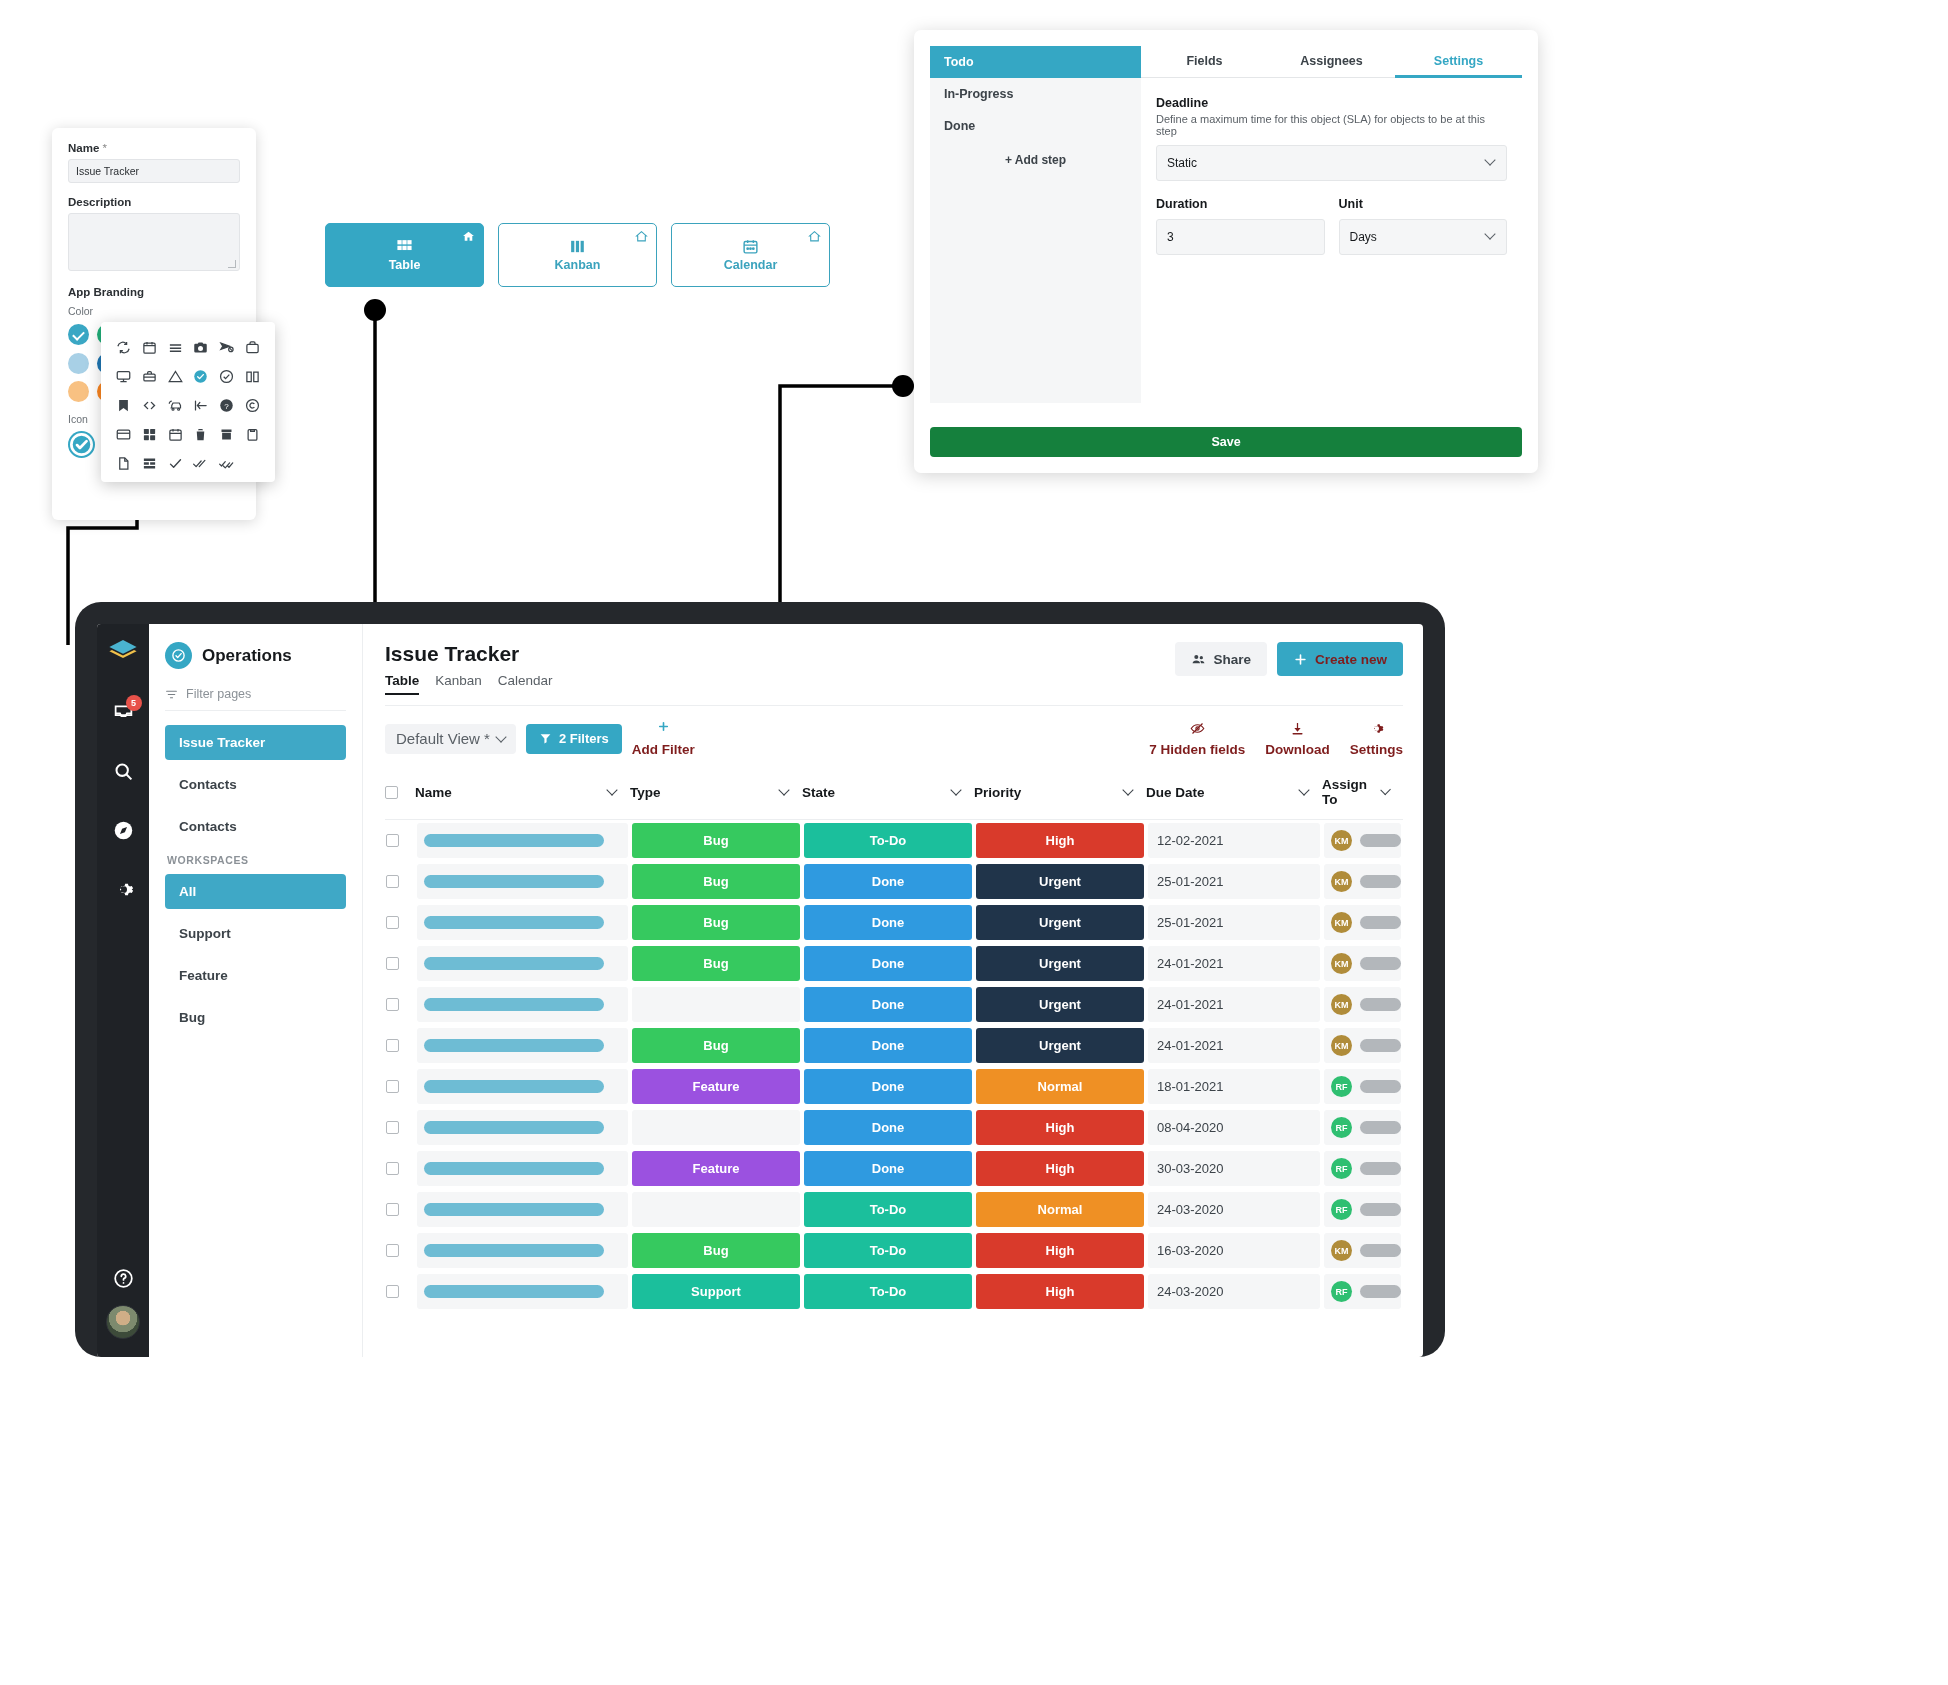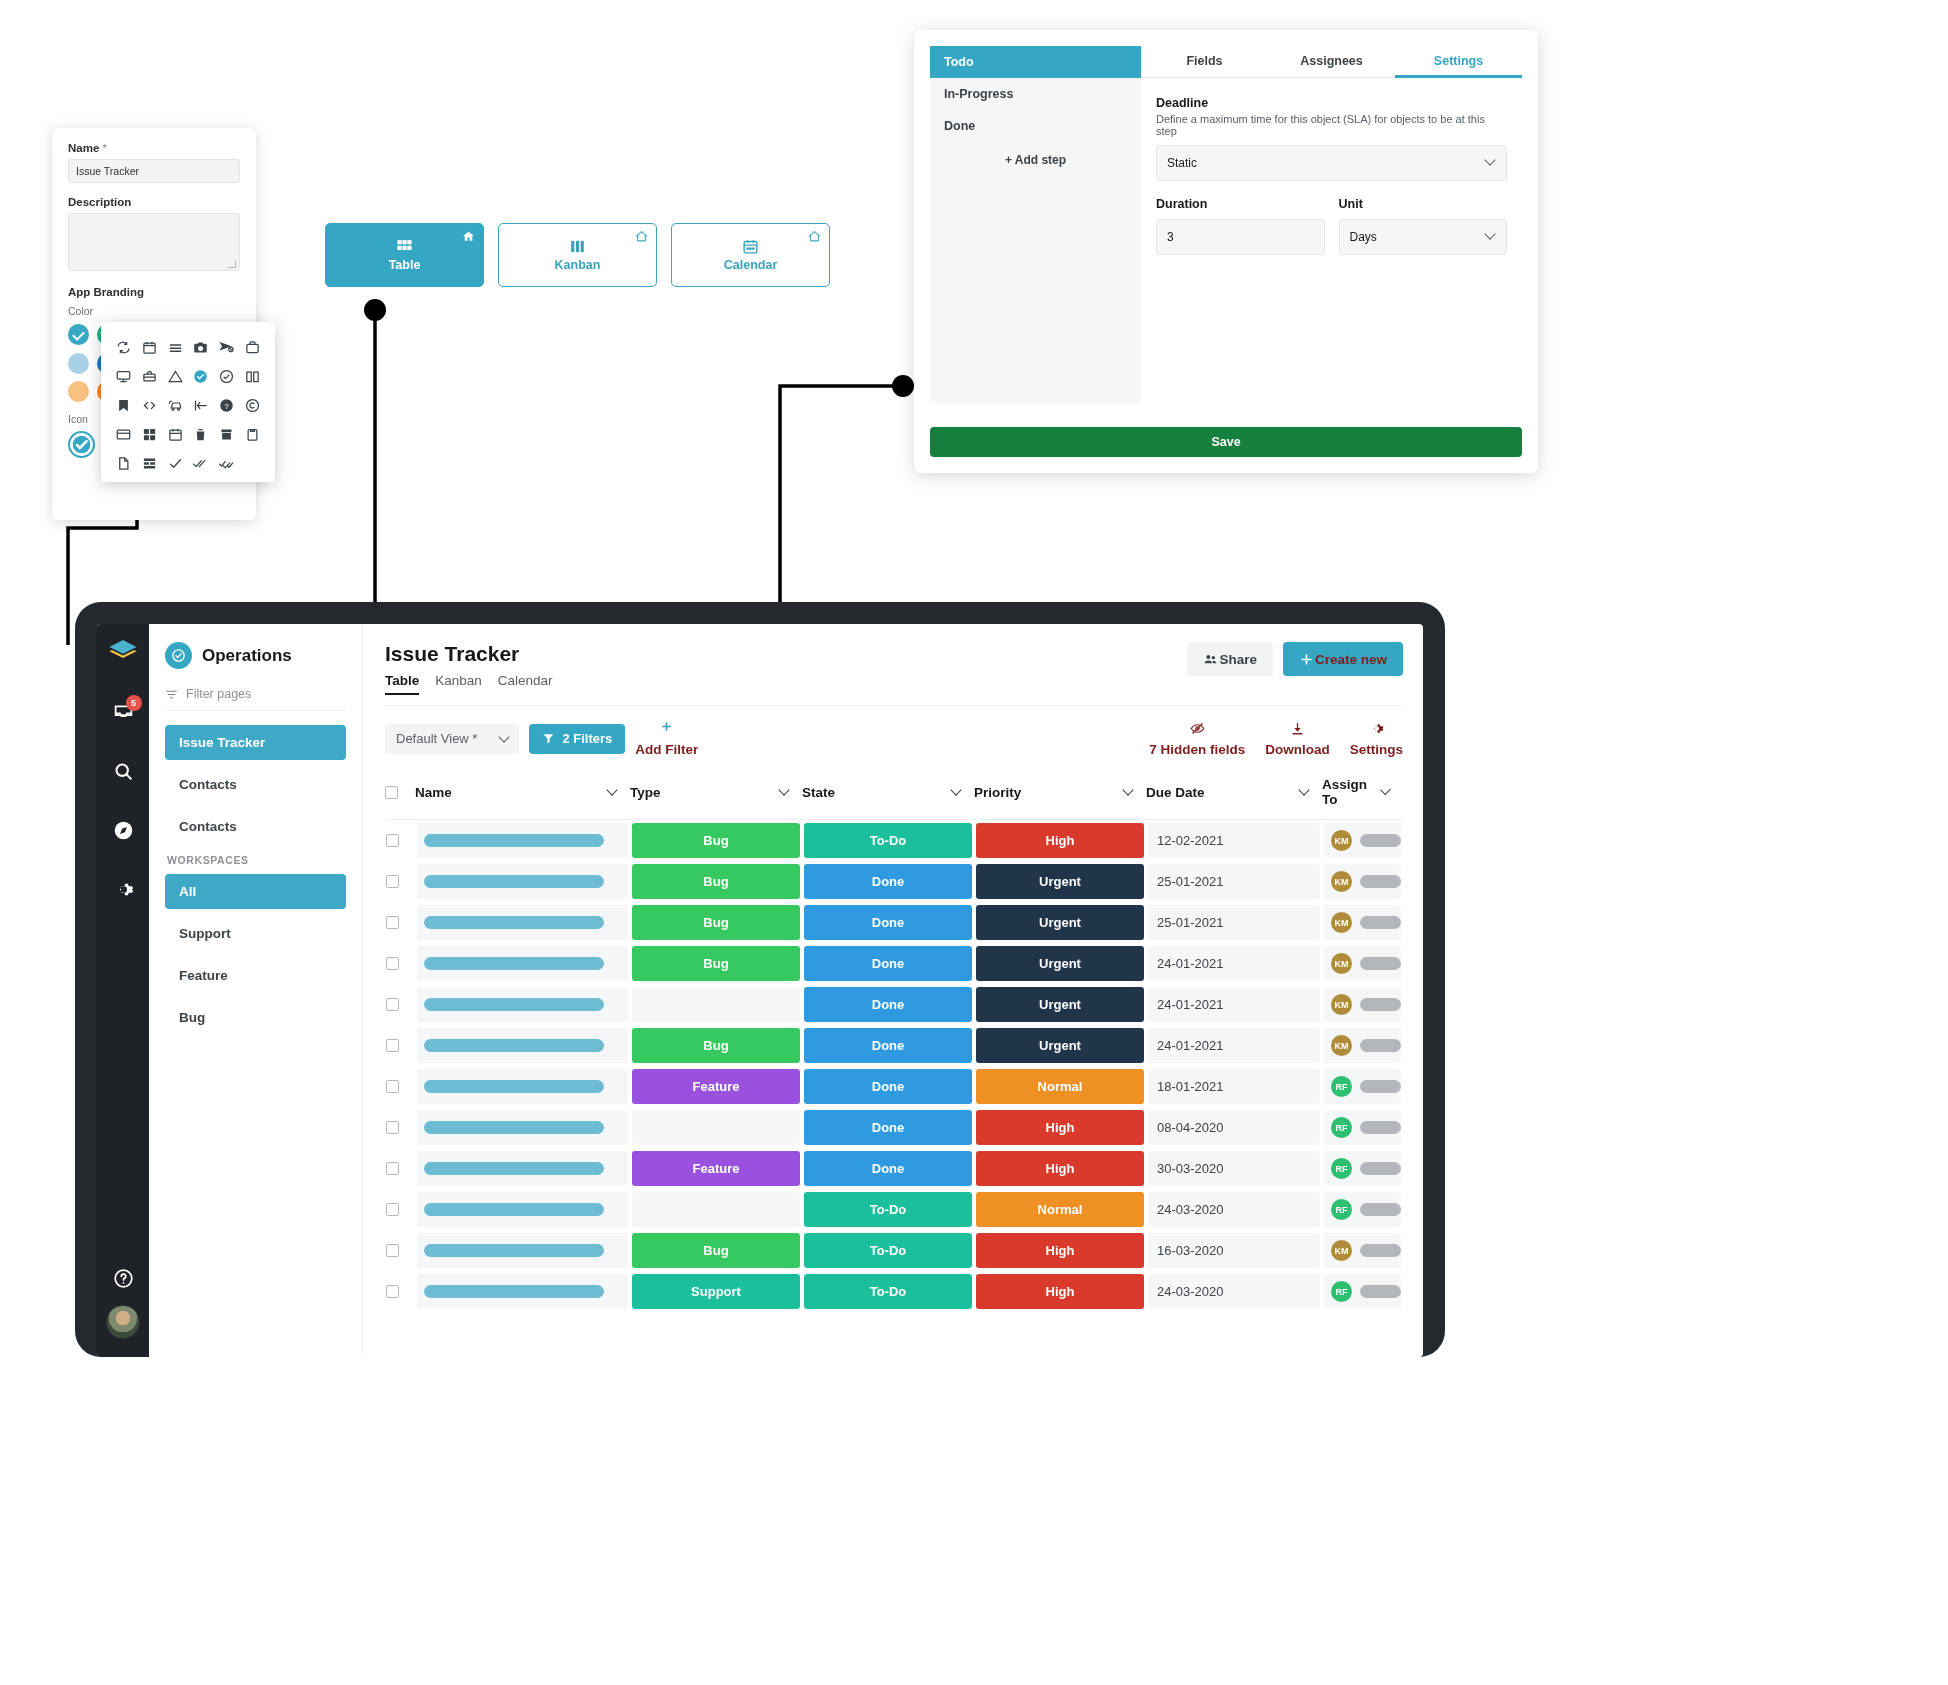--- a/index.html
+++ b/index.html
@@ -177,34 +177,34 @@
   .nav-section { font-size:10.5px; font-weight:700; color:#8b9197; letter-spacing:.6px; margin: 10px 0 8px 2px; }
 
   .main { flex:1; padding: 18px 20px 0 22px; min-width:0; }
   .main-head { display:flex; align-items:flex-start; justify-content:space-between; }
   .page-title { font-size:21px; font-weight:700; color:#16191c; }
   .tabs { display:flex; gap:16px; margin-top:7px; }
   .tab { font-size:13.5px; color:#5a6066; padding-bottom:5px; }
   .tab.active { color:#16191c; font-weight:700; border-bottom:2.5px solid #16191c; }
   .head-btns { display:flex; gap:10px; }
   .btn {
-    height:34px; border-radius:4px; display:flex; align-items:center; gap:1px;
+    height:34px; border-radius:4px; display:flex; align-items:center; gap:7px;
     padding: 0 16px; font-size:13.5px; font-weight:700;
   }
   .btn.grey { background:#f2f3f5; color:#3c4349; }
   .btn.blue { background:#35a7c4; color:#7f1d1d; }
   .btn svg { width:15px; height:15px; display:block; }
 
   .divider { height:1px; background:#eceef0; margin: 10px 0 0 0; }
 
   .toolbar { display:flex; align-items:center; justify-content:space-between; margin: 14px 0 12px 0; }
   .tb-left { display:flex; align-items:center; gap:10px; }
   .pill-grey {
     height:30px; background:#f2f3f5; border-radius:4px; padding: 0 11px;
-    display:flex; align-items:center; gap:23px; font-size:13px; color:#5a6066;
+    display:flex; align-items:center; gap:7px; font-size:15px; color:#5a6066;
   }
   .pill-blue {
     height:30px; background:#35a7c4; border-radius:4px; padding: 0 13px;
     display:flex; align-items:center; gap:7px; font-size:13px; font-weight:700; color:#fff;
   }
   .pill-blue svg { width:13px; height:13px; display:block; }
   .link-dark { display:flex; align-items:center; gap:6px; font-size:13.5px; font-weight:700; color:#7f1d1d;flex-direction:column; }
   .tb-right { display:flex; align-items:center; gap:20px; }
   .tb-right .link-dark svg { width:15px; height:15px; display:block; }
   .caret { width:8px; height:8px; border-right:1.8px solid #5a6066; border-bottom:1.8px solid #5a6066;

